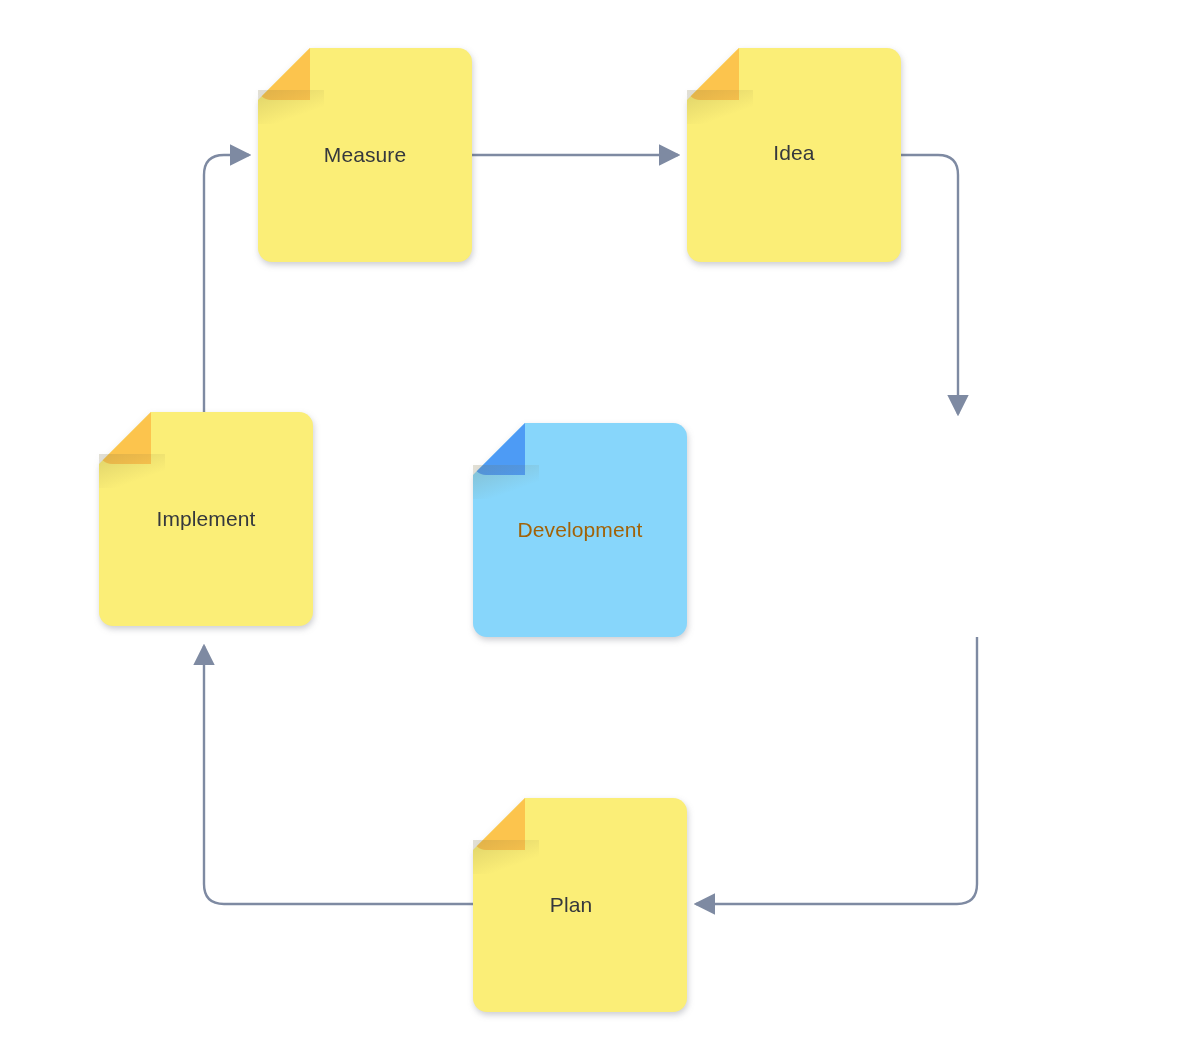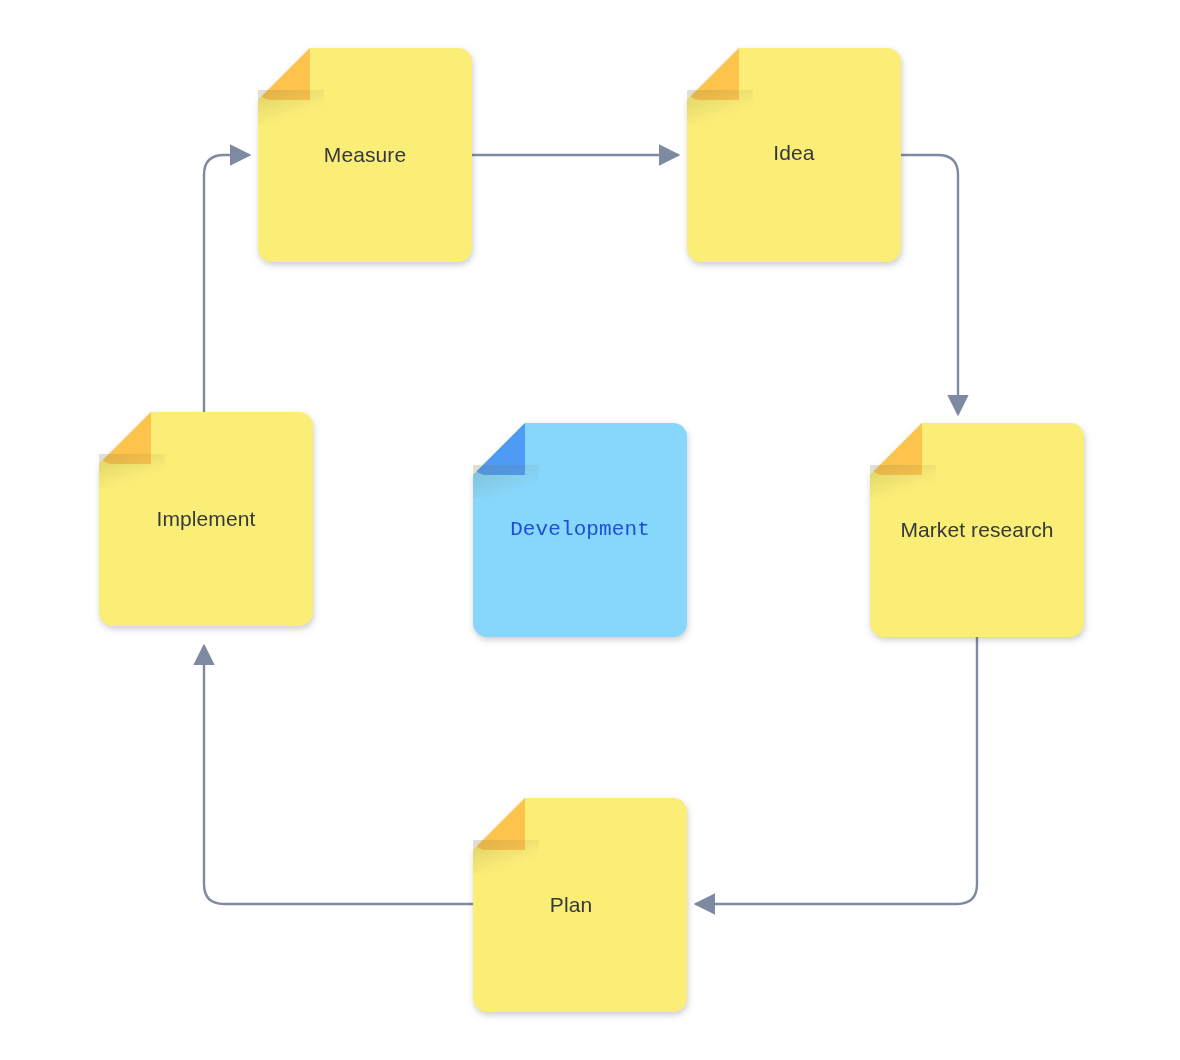--- a/index.html
+++ b/index.html
@@ -115,29 +115,23 @@
     <div class="note-body" style="background: rgb(251, 238, 119); width: 214px; height: 214px;"></div>
     <div class="note-fold" style="background: rgb(252, 196, 77);"></div>
     <div class="note-fold-shade"></div>
     <div class="note-label" style="color: rgb(53, 56, 61);">Implement</div>
   </div>
 
   <div class="note" style="left: 473px; top: 423px; width: 214px; height: 214px;">
     <div class="note-body" style="background: rgb(135, 214, 251); width: 214px; height: 214px;"></div>
     <div class="note-fold" style="background: rgb(77, 155, 245);"></div>
     <div class="note-fold-shade"></div>
-    <div class="note-label" style="color: #1d4ed8; font-family: Liberation Mono, monospace;">Development</div>
+    <div class="note-label" style="color: #a16207;">Development</div>
   </div>
 
-  <div class="note" style="left: 870px; top: 423px; width: 214px; height: 214px;">
-    <div class="note-body" style="background: rgb(251, 238, 119); width: 214px; height: 214px;"></div>
-    <div class="note-fold" style="background: rgb(252, 196, 77);"></div>
-    <div class="note-fold-shade"></div>
-    <div class="note-label" style="color: rgb(53, 56, 61);">Market research</div>
-  </div>
 
   <div class="note" style="left: 473px; top: 798px; width: 196px; height: 214px;">
     <div class="note-body" style="background: rgb(251, 238, 119); width: 214px; height: 214px;"></div>
     <div class="note-fold" style="background: rgb(252, 196, 77);"></div>
     <div class="note-fold-shade"></div>
     <div class="note-label" style="color: rgb(53, 56, 61);">Plan</div>
   </div>
 
 </div>
 

